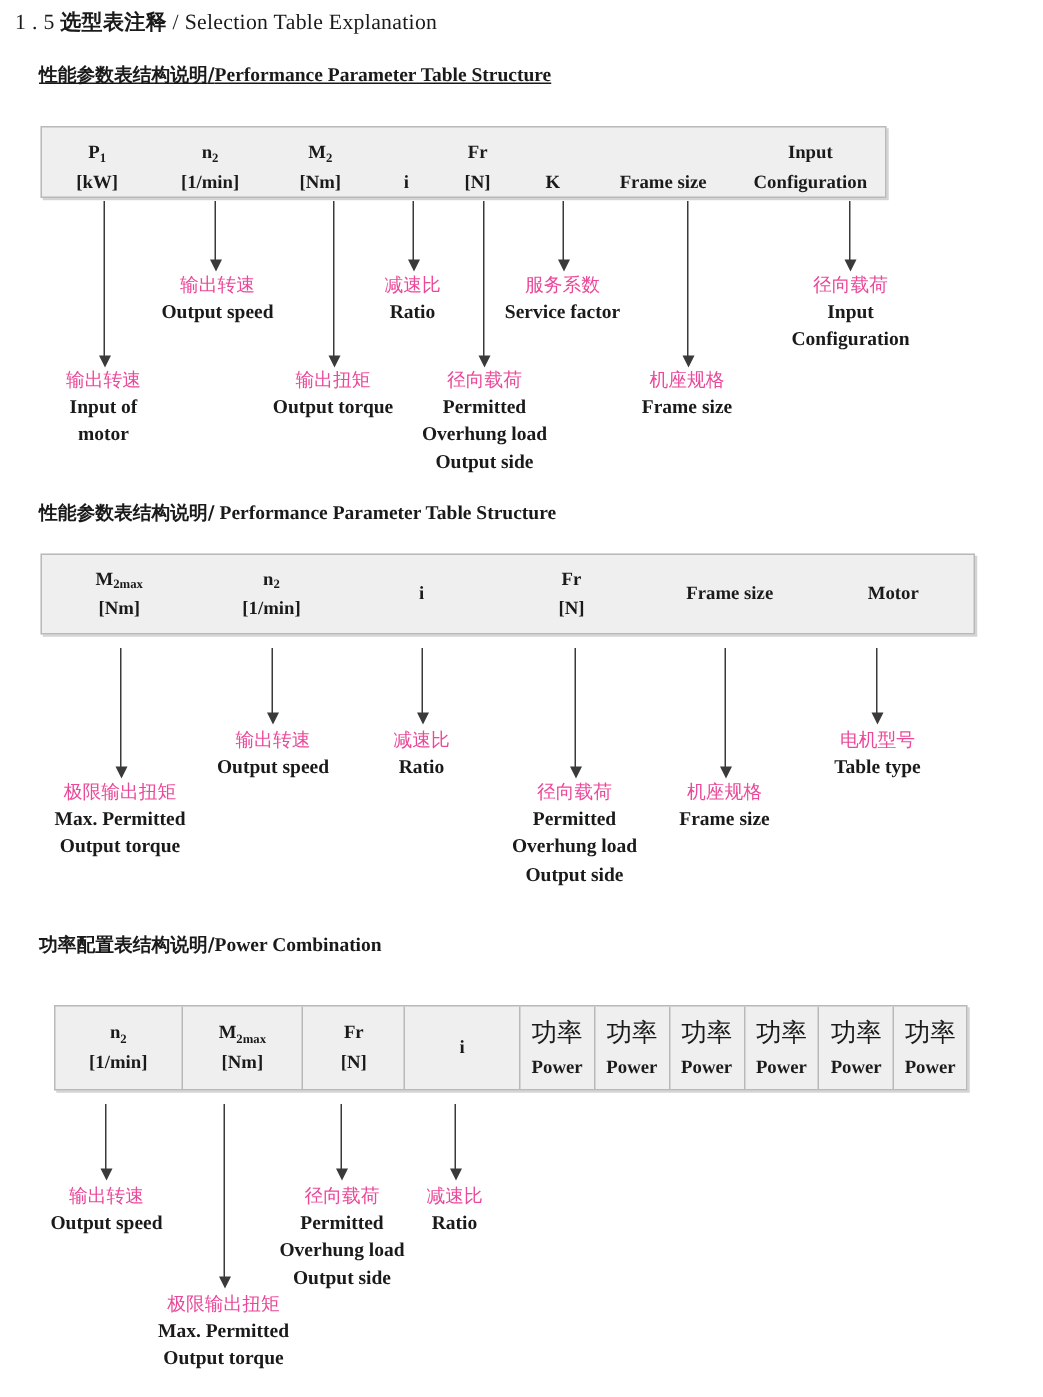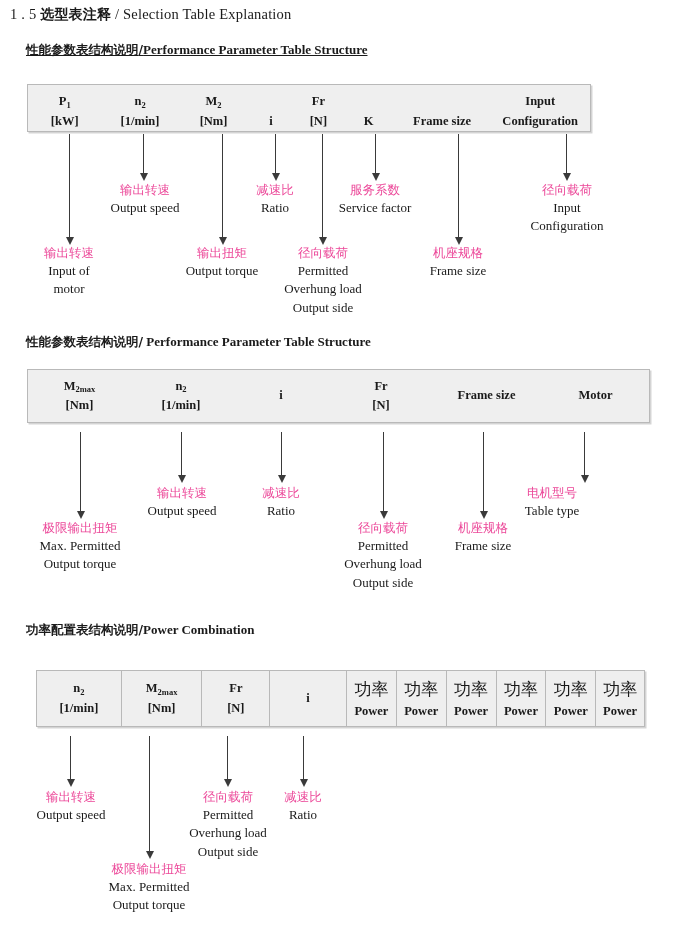--- a/index.html
+++ b/index.html
@@ -105,20 +105,21 @@
     display: block;
     font-family: "DejaVu Sans", sans-serif;
     font-size: 12.5px;
     color: #ec4899;
   }
   .note .en {
     display: block;
     font-family: "Liberation Serif", serif;
     font-size: 13px;
     color: #1a1a1a;
+    font-weight: bold;
   }
 </style>
 </head>
 <body>
 
 <div class="abs doc-title">
   <span class="num">1 . 5</span>
   <span class="cn">选型表注释</span>
   <span class="num">/</span>
   <span class="num">Selection Table Explanation</span>
@@ -257,21 +258,21 @@
 <div class="abs note" style="left:383px; top:519px;">
   <span class="cn">径向载荷</span>
   <span class="en">Permitted</span>
   <span class="en">Overhung load</span>
   <span class="en">Output side</span>
 </div>
 <div class="abs note" style="left:483px; top:519px;">
   <span class="cn">机座规格</span>
   <span class="en">Frame size</span>
 </div>
-<div class="abs note" style="left:552px; top:484px;">
+<div class="abs note" style="left:585px; top:484px;">
   <span class="cn">电机型号</span>
   <span class="en">Table type</span>
 </div>
 
 <div class="abs sec-title" style="left:26px; top:622px;">
   <span class="cn">功率配置表结构说明</span><span class="cn">/</span><span class="en">Power Combination</span>
 </div>
 
 <div class="abs tbl divided" style="left:36px; top:670px; width:609px; height:57px;">
   <div class="cell" style="width:84px;">

